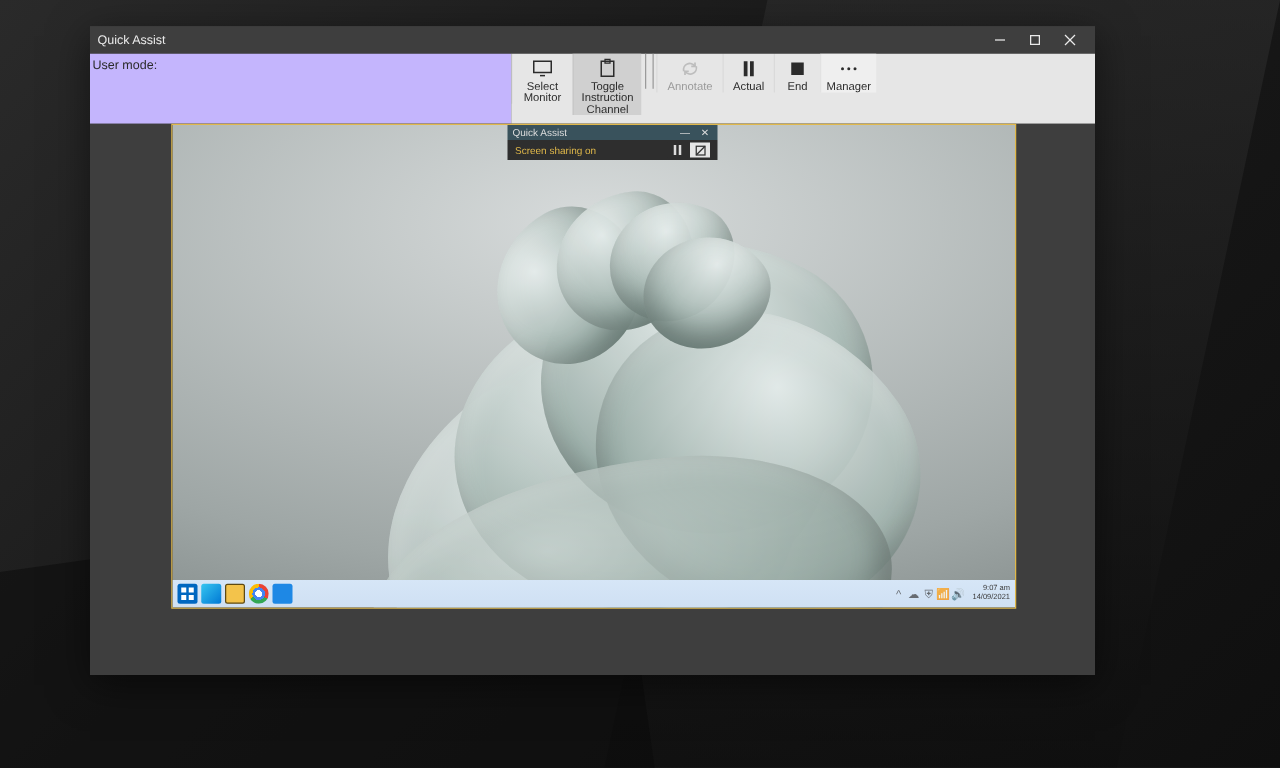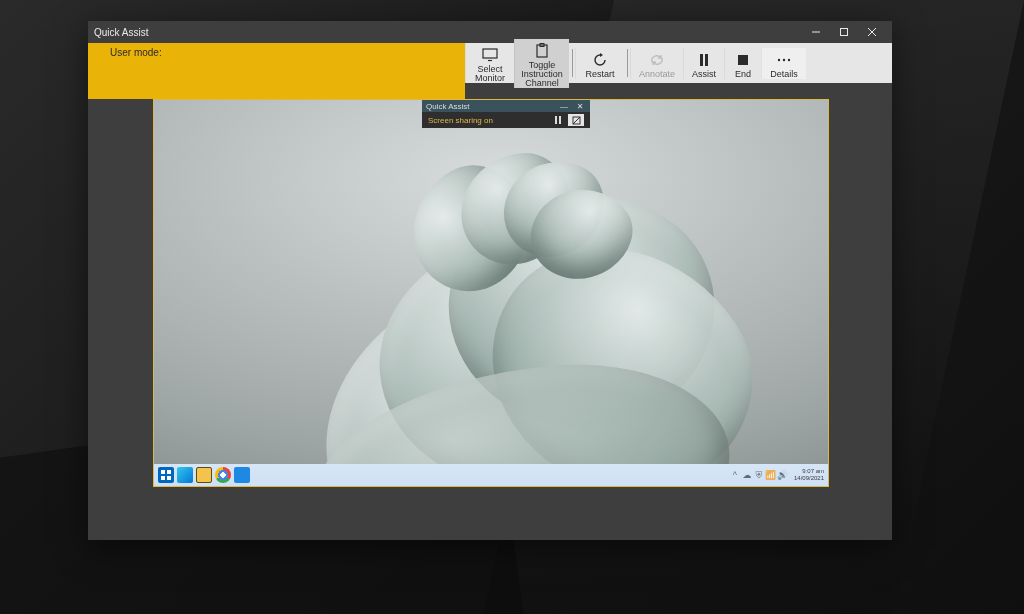--- a/index.html
+++ b/index.html
@@ -2,30 +2,30 @@
 <html><head>
 <meta charset="utf-8">
 <style>
   html,body{margin:0;padding:0;width:1024px;height:614px;overflow:hidden;font-family:"Segoe UI",Arial,sans-serif;background:#1c1c1c;}
   
   .bg-scene{position:absolute;inset:0;background:
     linear-gradient(135deg,#2a2a2a 0%,#1b1b1b 40%,#0f0f0f 100%);}
   .bg-shadow1{position:absolute;right:0;top:0;width:40%;height:100%;background:linear-gradient(180deg,#2e2e2e,#0e0e0e);transform:skewX(-12deg);transform-origin:top right;opacity:.6;}
   .bg-shadow2{position:absolute;left:-10%;bottom:-10%;width:60%;height:40%;background:#0a0a0a;transform:rotate(-8deg);opacity:.5;}
   
-  .qa-window{position:absolute;left:88px;top:21px;width:804px;height:519px;background:#3e3e3e;box-shadow:0 8px 30px rgba(0,0,0,.5);}
+  .qa-window{position:absolute;left:72px;top:21px;width:804px;height:519px;background:#3e3e3e;box-shadow:0 8px 30px rgba(0,0,0,.5);}
   .qa-titlebar{height:22px;background:#3e3e3e;color:#eaeaea;font-size:10px;display:flex;align-items:center;padding:0 6px;}
   .qa-title{flex:1;}
   .winctl{display:flex;}
   .winbtn{width:28px;height:22px;display:flex;align-items:center;justify-content:center;color:#eaeaea;}
   .winbtn svg{display:block;}
   
   .qa-toolbar-row{height:56px;display:flex;background:#3e3e3e;}
-  .user-mode{flex:0 0 333px;background:#eab308;color:#2b2b2b;font-size:10px;padding:4px 22px;line-height:12px;}
-  .toolbar{flex:1;display:flex;align-items:center;background:#e6e6e6;height:40px;}
+  .user-mode{flex:0 0 333px;background:#c4b5fd;color:#2b2b2b;font-size:10px;padding:4px 2px;line-height:12px;}
+  .toolbar{flex:1;display:flex;align-items:flex-start;background:#e6e6e6;height:56px;}
   .tbtn{width:48px;display:flex;flex-direction:column;align-items:center;justify-content:flex-start;padding-top:4px;gap:2px;color:#2b2b2b;font-size:9px;line-height:9px;text-align:center;border-left:1px solid rgba(0,0,0,.05);}
   .tbtn.disabled{color:#9a9a9a;}
   .tbtn .ticon{height:16px;display:flex;align-items:center;justify-content:center;}
   .tbtn .tlabel{white-space:normal;}
   .tbtn.details{width:44px;}
   .vsep{width:6px;display:flex;align-items:center;justify-content:center;}
   .vsep::before{content:"";width:1px;height:28px;background:#9a9a9a;display:block;}
   .tbtn.active{background:#d0d0d0;}
   
   .viewport-area{position:absolute;left:0;top:78px;right:0;bottom:0;background:#3e3e3e;}
@@ -110,66 +110,57 @@
       <div class="tbtn active" style="width:54px">
         <span class="ticon">
           <svg width="14" height="16">
               <rect x="2" y="2" width="10" height="12" fill="none" stroke="#2b2b2b" stroke-width="1.2"></rect>
               <rect x="5" y="0.5" width="4" height="3" fill="none" stroke="#2b2b2b" stroke-width="1"></rect>
             </svg>
         </span>
         <span class="tlabel">Toggle Instruction Channel</span>
       </div>
       <div class="vsep"></div>
-      <div class="tbtn">
-        <span class="ticon">
-          <svg width="14" height="14">
-              <path d="M12 7 A5 5 0 1 1 7 2" fill="none" stroke="#2b2b2b" stroke-width="1.4"></path>
-              <path d="M7 0 L7 4 L10 2 Z" fill="#2b2b2b"></path>
-            </svg>
-        </span>
-        <span class="tlabel">Restart</span>
-      </div>
       <div class="vsep"></div>
       <div class="tbtn disabled" style="width:52px">
         <span class="ticon">
           <svg width="16" height="14">
               <path d="M3 9 A5 5 0 0 1 12 5 M13 5 A5 5 0 0 1 4 9" fill="none" stroke="#bdbdbd" stroke-width="1.4"></path>
               <path d="M12 2 L12 5 L9 5" fill="none" stroke="#bdbdbd" stroke-width="1.4"></path>
               <path d="M4 12 L4 9 L7 9" fill="none" stroke="#bdbdbd" stroke-width="1.4"></path>
             </svg>
         </span>
         <span class="tlabel">Annotate</span>
       </div>
       <div class="tbtn" style="width:40px">
         <span class="ticon">
           <svg width="12" height="14">
               <rect x="2" y="1" width="3" height="12" fill="#2b2b2b"></rect>
               <rect x="7" y="1" width="3" height="12" fill="#2b2b2b"></rect>
             </svg>
         </span>
-        <span class="tlabel">Assist</span>
+        <span class="tlabel">Actual</span>
       </div>
       <div class="tbtn" style="width:36px">
         <span class="ticon">
           <svg width="12" height="12">
               <rect x="1" y="1" width="10" height="10" fill="#2b2b2b"></rect>
             </svg>
         </span>
         <span class="tlabel">End</span>
       </div>
       <div class="tbtn details" style="background:#efefef">
         <span class="ticon">
           <svg width="14" height="6">
               <circle cx="2" cy="3" r="1.2" fill="#2b2b2b"></circle>
               <circle cx="7" cy="3" r="1.2" fill="#2b2b2b"></circle>
               <circle cx="12" cy="3" r="1.2" fill="#2b2b2b"></circle>
             </svg>
         </span>
-        <span class="tlabel">Details</span>
+        <span class="tlabel">Manager</span>
       </div>
     </div>
   </div>
 
   <div class="viewport-area">
     <div class="remote-frame">
       <div class="remote-desktop">
         <div class="bloom">
           <div class="petal" style="left:90px;top:150px;width:340px;height:280px;transform:rotate(-15deg);opacity:.85"></div>
           <div class="petal" style="left:150px;top:100px;width:300px;height:260px;transform:rotate(8deg);"></div>

